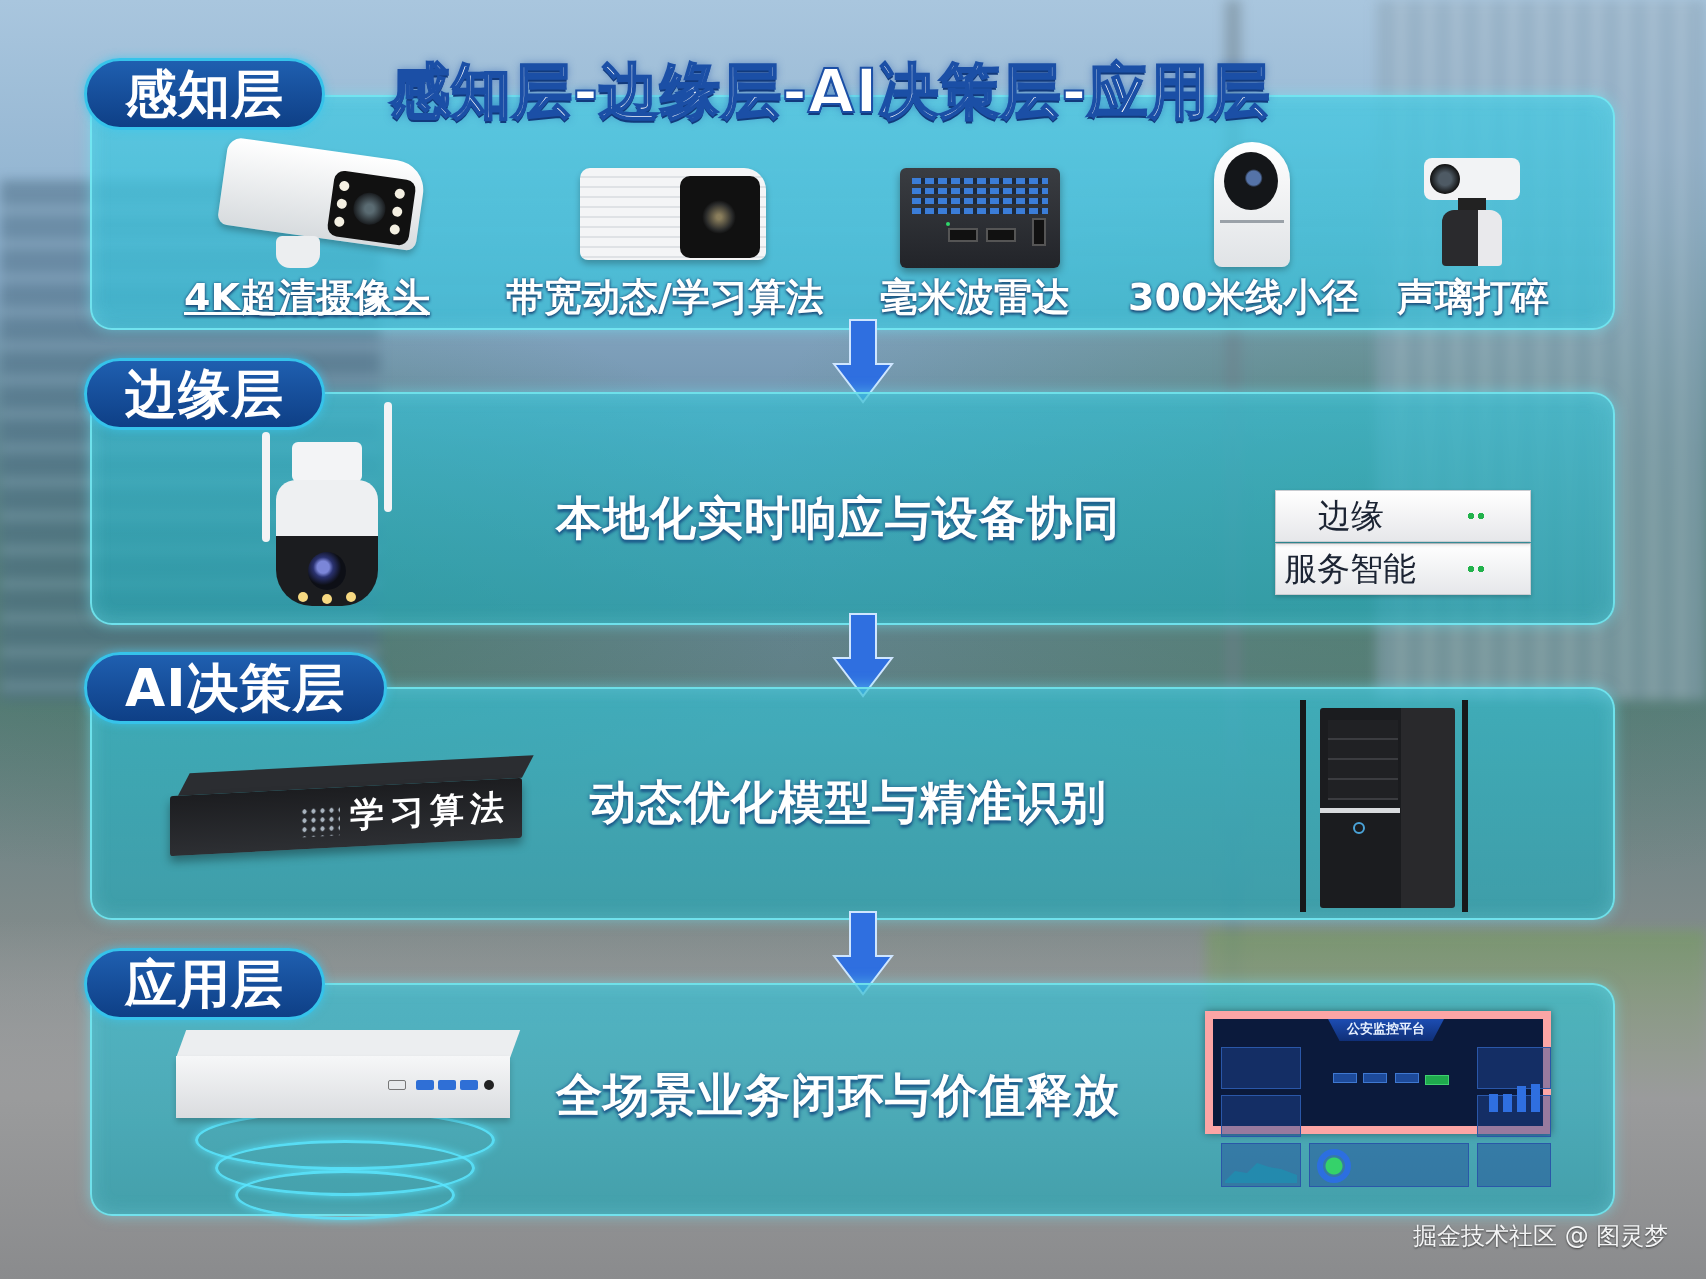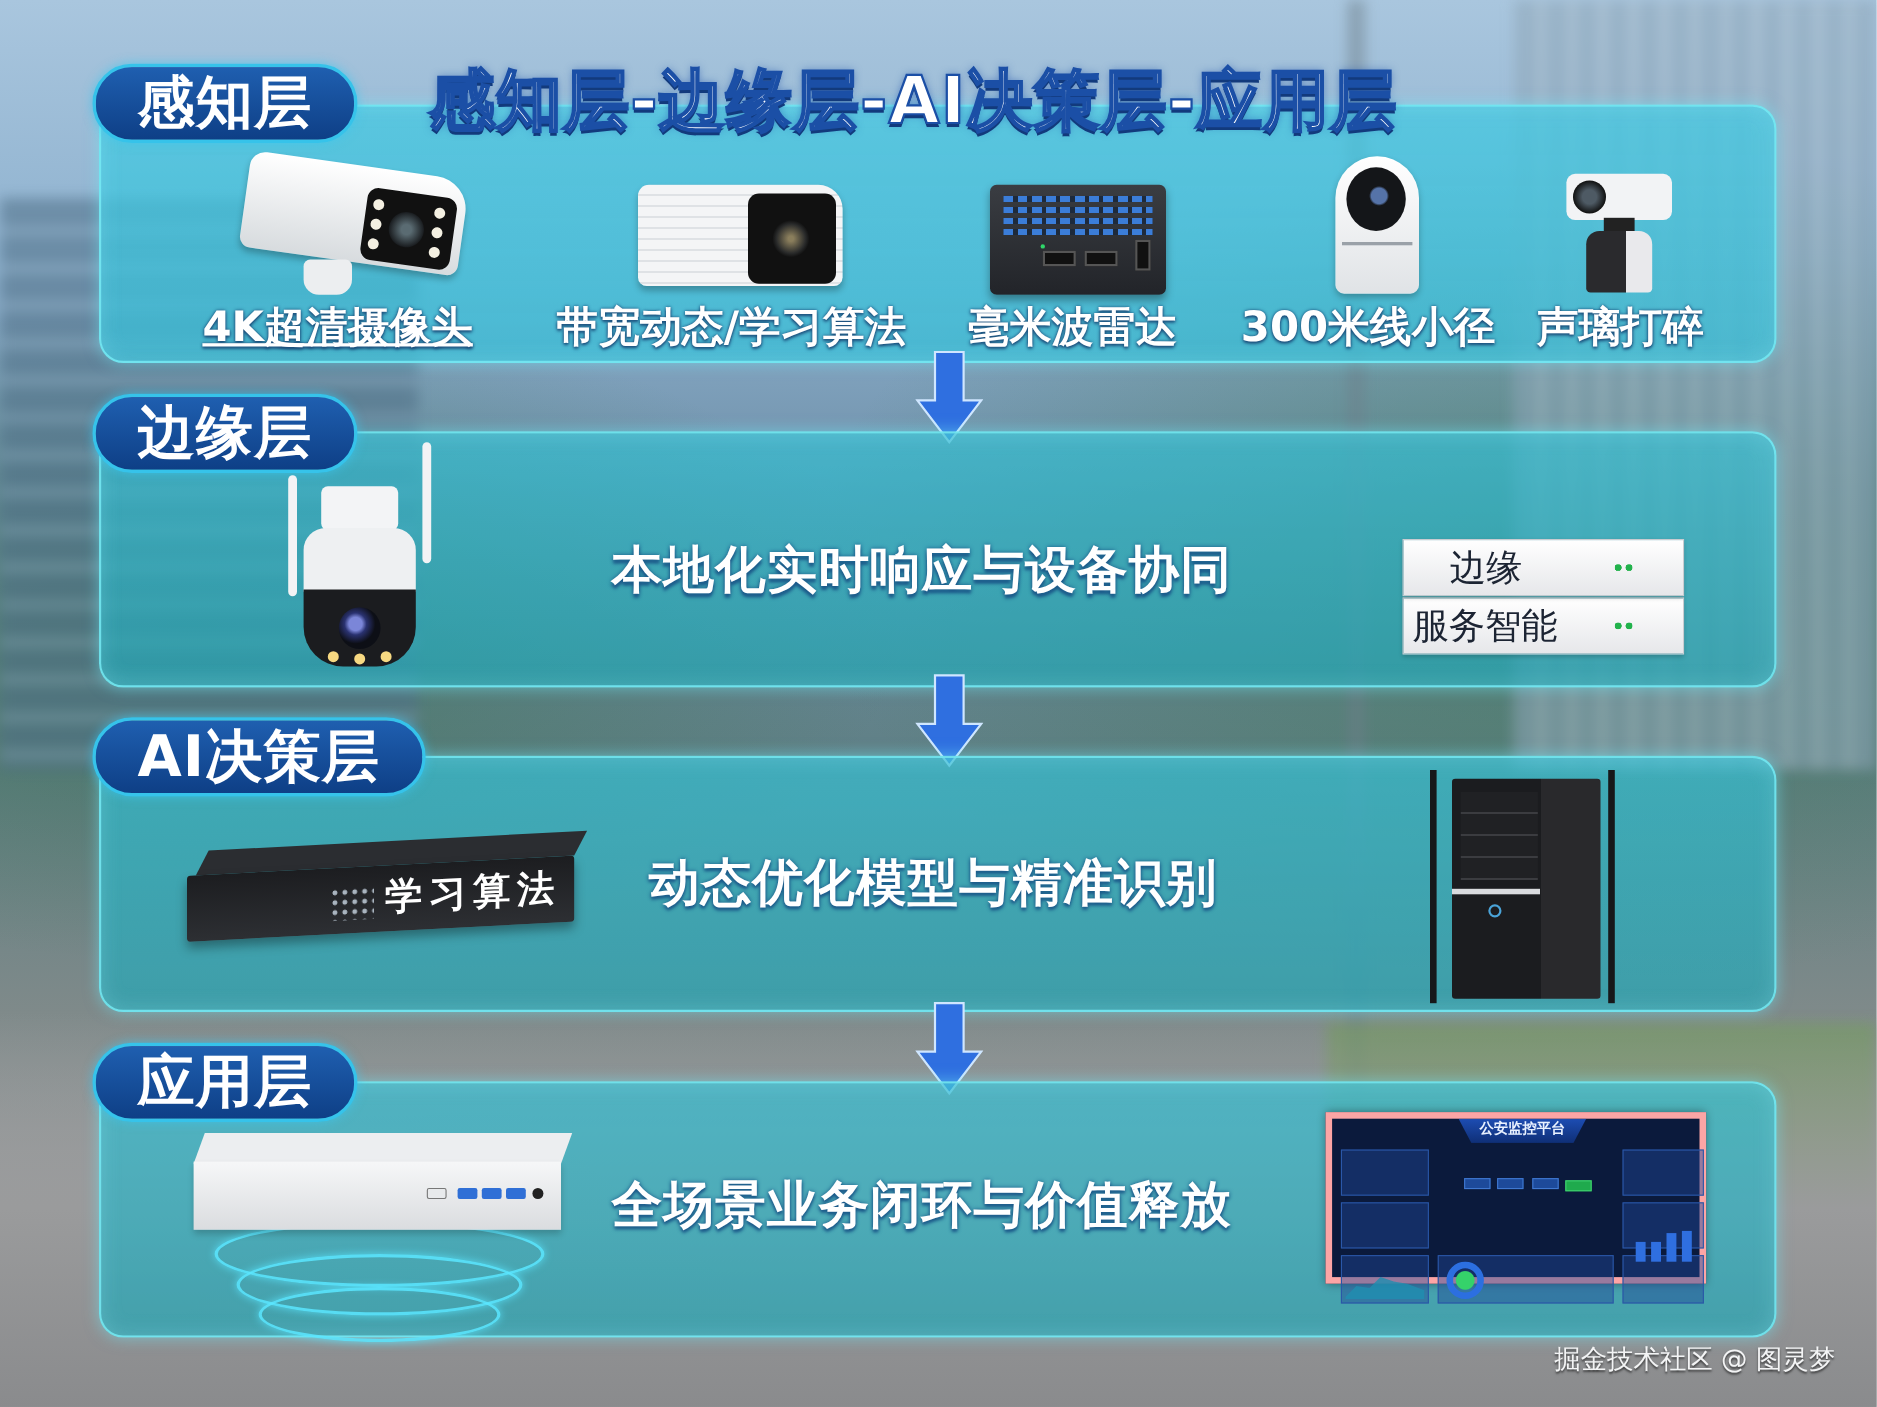--- a/index.html
+++ b/index.html
@@ -174,22 +174,22 @@
     .app-box {
       position: absolute; left: 176px; top: 1030px; width: 334px; height: 100px;
     }
     .app-box .top { position:absolute; left:0; top:0; width:334px; height:28px; background:#eceef0; transform: skewX(-20deg); transform-origin: bottom left;}
     .app-box .front { position:absolute; left:0; top:26px; width:334px; height:62px; background: linear-gradient(180deg,#f6f7f8,#dadcdf); box-shadow: 0 4px 6px rgba(0,0,0,0.2);}
     .app-box .port { position:absolute; top: 50px; width: 18px; height: 10px; border-radius: 2px; background:#2f6fd6; }
     .rings { position:absolute; left: 180px; top: 1100px; width: 330px; height: 140px; }
     .rings span { position:absolute; left: 50%; border: 3px solid rgba(90,230,255,0.85); border-radius: 50%; transform: translateX(-50%); box-shadow: 0 0 8px rgba(90,230,255,0.8); }
 
     .dashboard {
-      position: absolute; left: 1205px; top: 1011px; width: 346px; height: 156px;
-      background: #0b1a3c; border: 6px solid #fca5a5;
+      position: absolute; left: 1205px; top: 1011px; width: 346px; height: 123px;
+      background: #0b1a3c; border: 8px solid #fca5a5;
       box-shadow: 0 0 8px rgba(0,0,0,0.4);
     }
     .dashboard .d-title {
       position: absolute; left: 115px; top: 0; width: 116px; height: 22px;
       background: linear-gradient(180deg,#1d4db3,#0f2f77); clip-path: polygon(0 0,100% 0,90% 100%,10% 100%);
       color: #e8f1ff; font-size: 13px; font-weight: bold; text-align: center; line-height: 20px;
     }
     .dashboard .tile { position: absolute; background: rgba(30,70,150,0.45); border: 1px solid #2a57a8; }
     .dashboard .donut { position:absolute; width: 34px; height: 34px; border-radius:50%; border: 6px solid #2c6fe0; background: radial-gradient(circle,#35d26a 0 8px,transparent 9px); }
     .dashboard .bar { position:absolute; bottom: 14px; width: 9px; background: #2f6fe0; }

